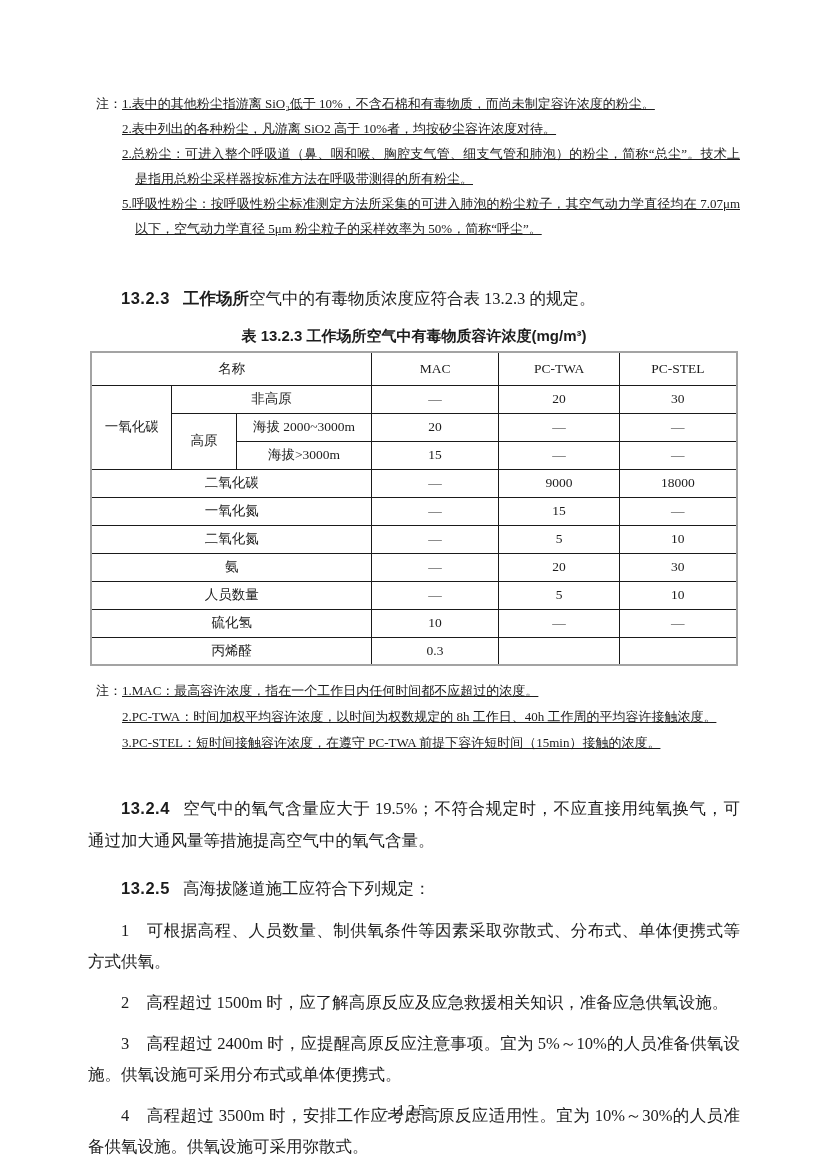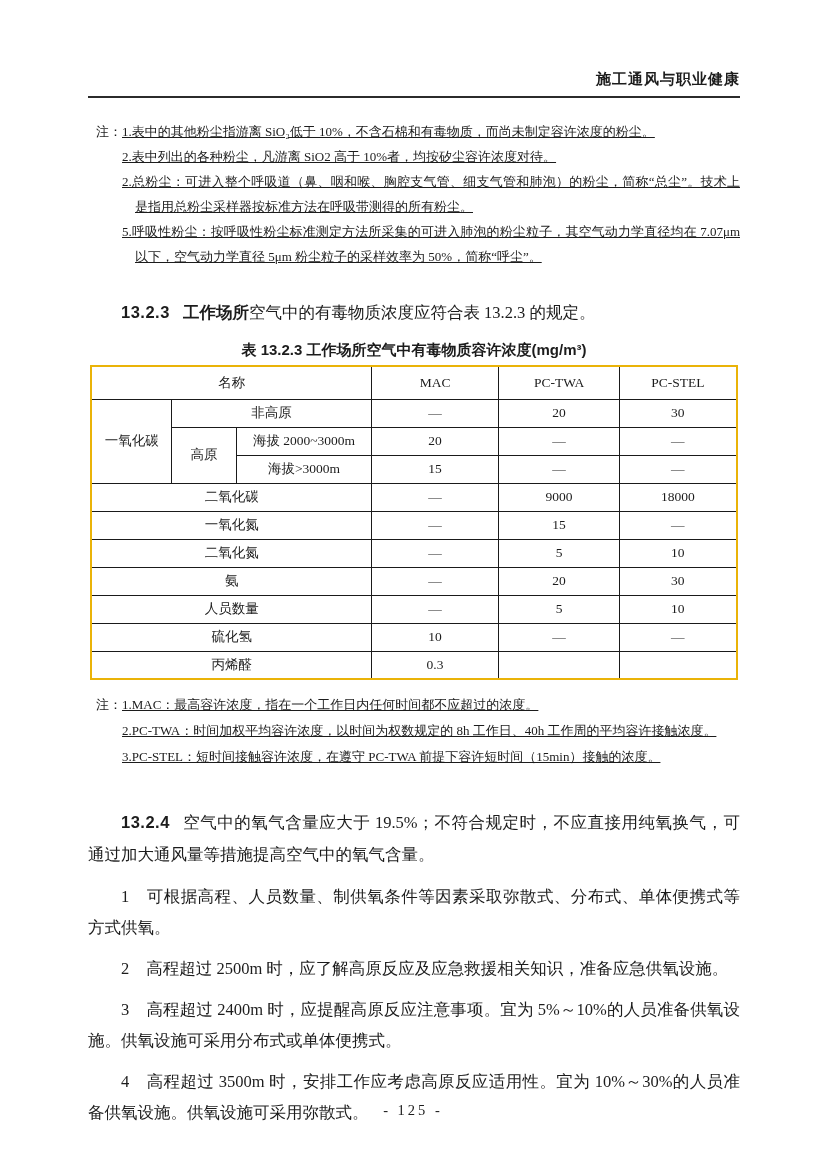--- a/index.html
+++ b/index.html
@@ -51,21 +51,21 @@
   .clause-num {
     font-family: "Liberation Sans", "DejaVu Sans", sans-serif;
     font-weight: bold;
     margin-right: 13px;
     letter-spacing: 0.5px;
   }
   .clause-bold {
     font-family: "Liberation Sans", "DejaVu Sans", sans-serif;
     font-weight: bold;
   }
-  .clause-1323 { margin-top: 27px; }
+  .clause-1323 { margin-top: 41px; }
   .clause-1324 { margin-top: 36px; }
   .clause-1325 { margin-top: 15px; }
   
   .item {
     margin: 10px 0 0 0;
     font-size: 16.5px;
     line-height: 31px;
     text-align: justify;
     text-indent: 2em;
   }
@@ -76,21 +76,21 @@
     font-family: "Liberation Sans", "DejaVu Sans", sans-serif;
     font-weight: bold;
     font-size: 15px;
     margin: 12px 0 5px 0;
   }
   table.conc {
     border-collapse: collapse;
     table-layout: fixed;
     width: 645px;
     margin: 0 auto;
-    border: 2px solid #eab308;
+    border: 2px solid #a3a3a3;
   }
   table.conc td {
     border: 1px solid #1a1a1a;
     text-align: center;
     vertical-align: middle;
     font-size: 13.5px;
     height: 28px;
     padding: 1px 4px;
   }
   table.conc tr.head td { height: 33px; }
@@ -103,24 +103,20 @@
     text-align: center;
     font-size: 14.5px;
     letter-spacing: 3px;
   }
 </style>
 </head>
 <body>
 
 <div class="page">
 
-  <div class="header">
-    <div class="header-title">施工通风与职业健康</div>
-    <hr class="header-rule">
-  </div>
 
   <div class="notes top-notes">
     <span class="notes-label">注：</span>
     <div class="notes-body">
       <div class="note">1.表中的其他粉尘指游离 SiO₂低于 10%，不含石棉和有毒物质，而尚未制定容许浓度的粉尘。</div>
       <div class="note">2.表中列出的各种粉尘，凡游离 SiO2 高于 10%者，均按矽尘容许浓度对待。</div>
       <div class="note">2.总粉尘：可进入整个呼吸道（鼻、咽和喉、胸腔支气管、细支气管和肺泡）的粉尘，简称“总尘”。技术上是指用总粉尘采样器按标准方法在呼吸带测得的所有粉尘。</div>
       <div class="note">5.呼吸性粉尘：按呼吸性粉尘标准测定方法所采集的可进入肺泡的粉尘粒子，其空气动力学直径均在 7.07μm 以下，空气动力学直径 5μm 粉尘粒子的采样效率为 50%，简称“呼尘”。</div>
     </div>
   </div>
@@ -218,26 +214,29 @@
       <div class="note">1.MAC：最高容许浓度，指在一个工作日内任何时间都不应超过的浓度。</div>
       <div class="note">2.PC-TWA：时间加权平均容许浓度，以时间为权数规定的 8h 工作日、40h 工作周的平均容许接触浓度。</div>
       <div class="note">3.PC-STEL：短时间接触容许浓度，在遵守 PC-TWA 前提下容许短时间（15min）接触的浓度。</div>
     </div>
   </div>
 
   <p class="clause clause-1324">
     <span class="clause-num">13.2.4</span><span>空气中的氧气含量应大于 19.5%；不符合规定时，不应直接用纯氧换气，可通过加大通风量等措施提高空气中的氧气含量。</span>
   </p>
 
+  <p class="clause clause-1325">
+    <span class="clause-num">13.2.5</span><span>高海拔隧道施工应符合下列规定：</span>
+  </p>
 
   <p class="item">
     <span class="item-num">1</span><span>可根据高程、人员数量、制供氧条件等因素采取弥散式、分布式、单体便携式等方式供氧。</span>
   </p>
   <p class="item">
-    <span class="item-num">2</span><span>高程超过 2500m 时，应了解高原反应及应急救援相关知识，准备应急供氧设施。</span>
+    <span class="item-num">2</span><span>高程超过 1500m 时，应了解高原反应及应急救援相关知识，准备应急供氧设施。</span>
   </p>
   <p class="item">
     <span class="item-num">3</span><span>高程超过 2400m 时，应提醒高原反应注意事项。宜为 5%～10%的人员准备供氧设施。供氧设施可采用分布式或单体便携式。</span>
   </p>
   <p class="item">
     <span class="item-num">4</span><span>高程超过 3500m 时，安排工作应考虑高原反应适用性。宜为 10%～30%的人员准备供氧设施。供氧设施可采用弥散式。</span>
   </p>
 
   <div class="page-number">- 125 -</div>
 

